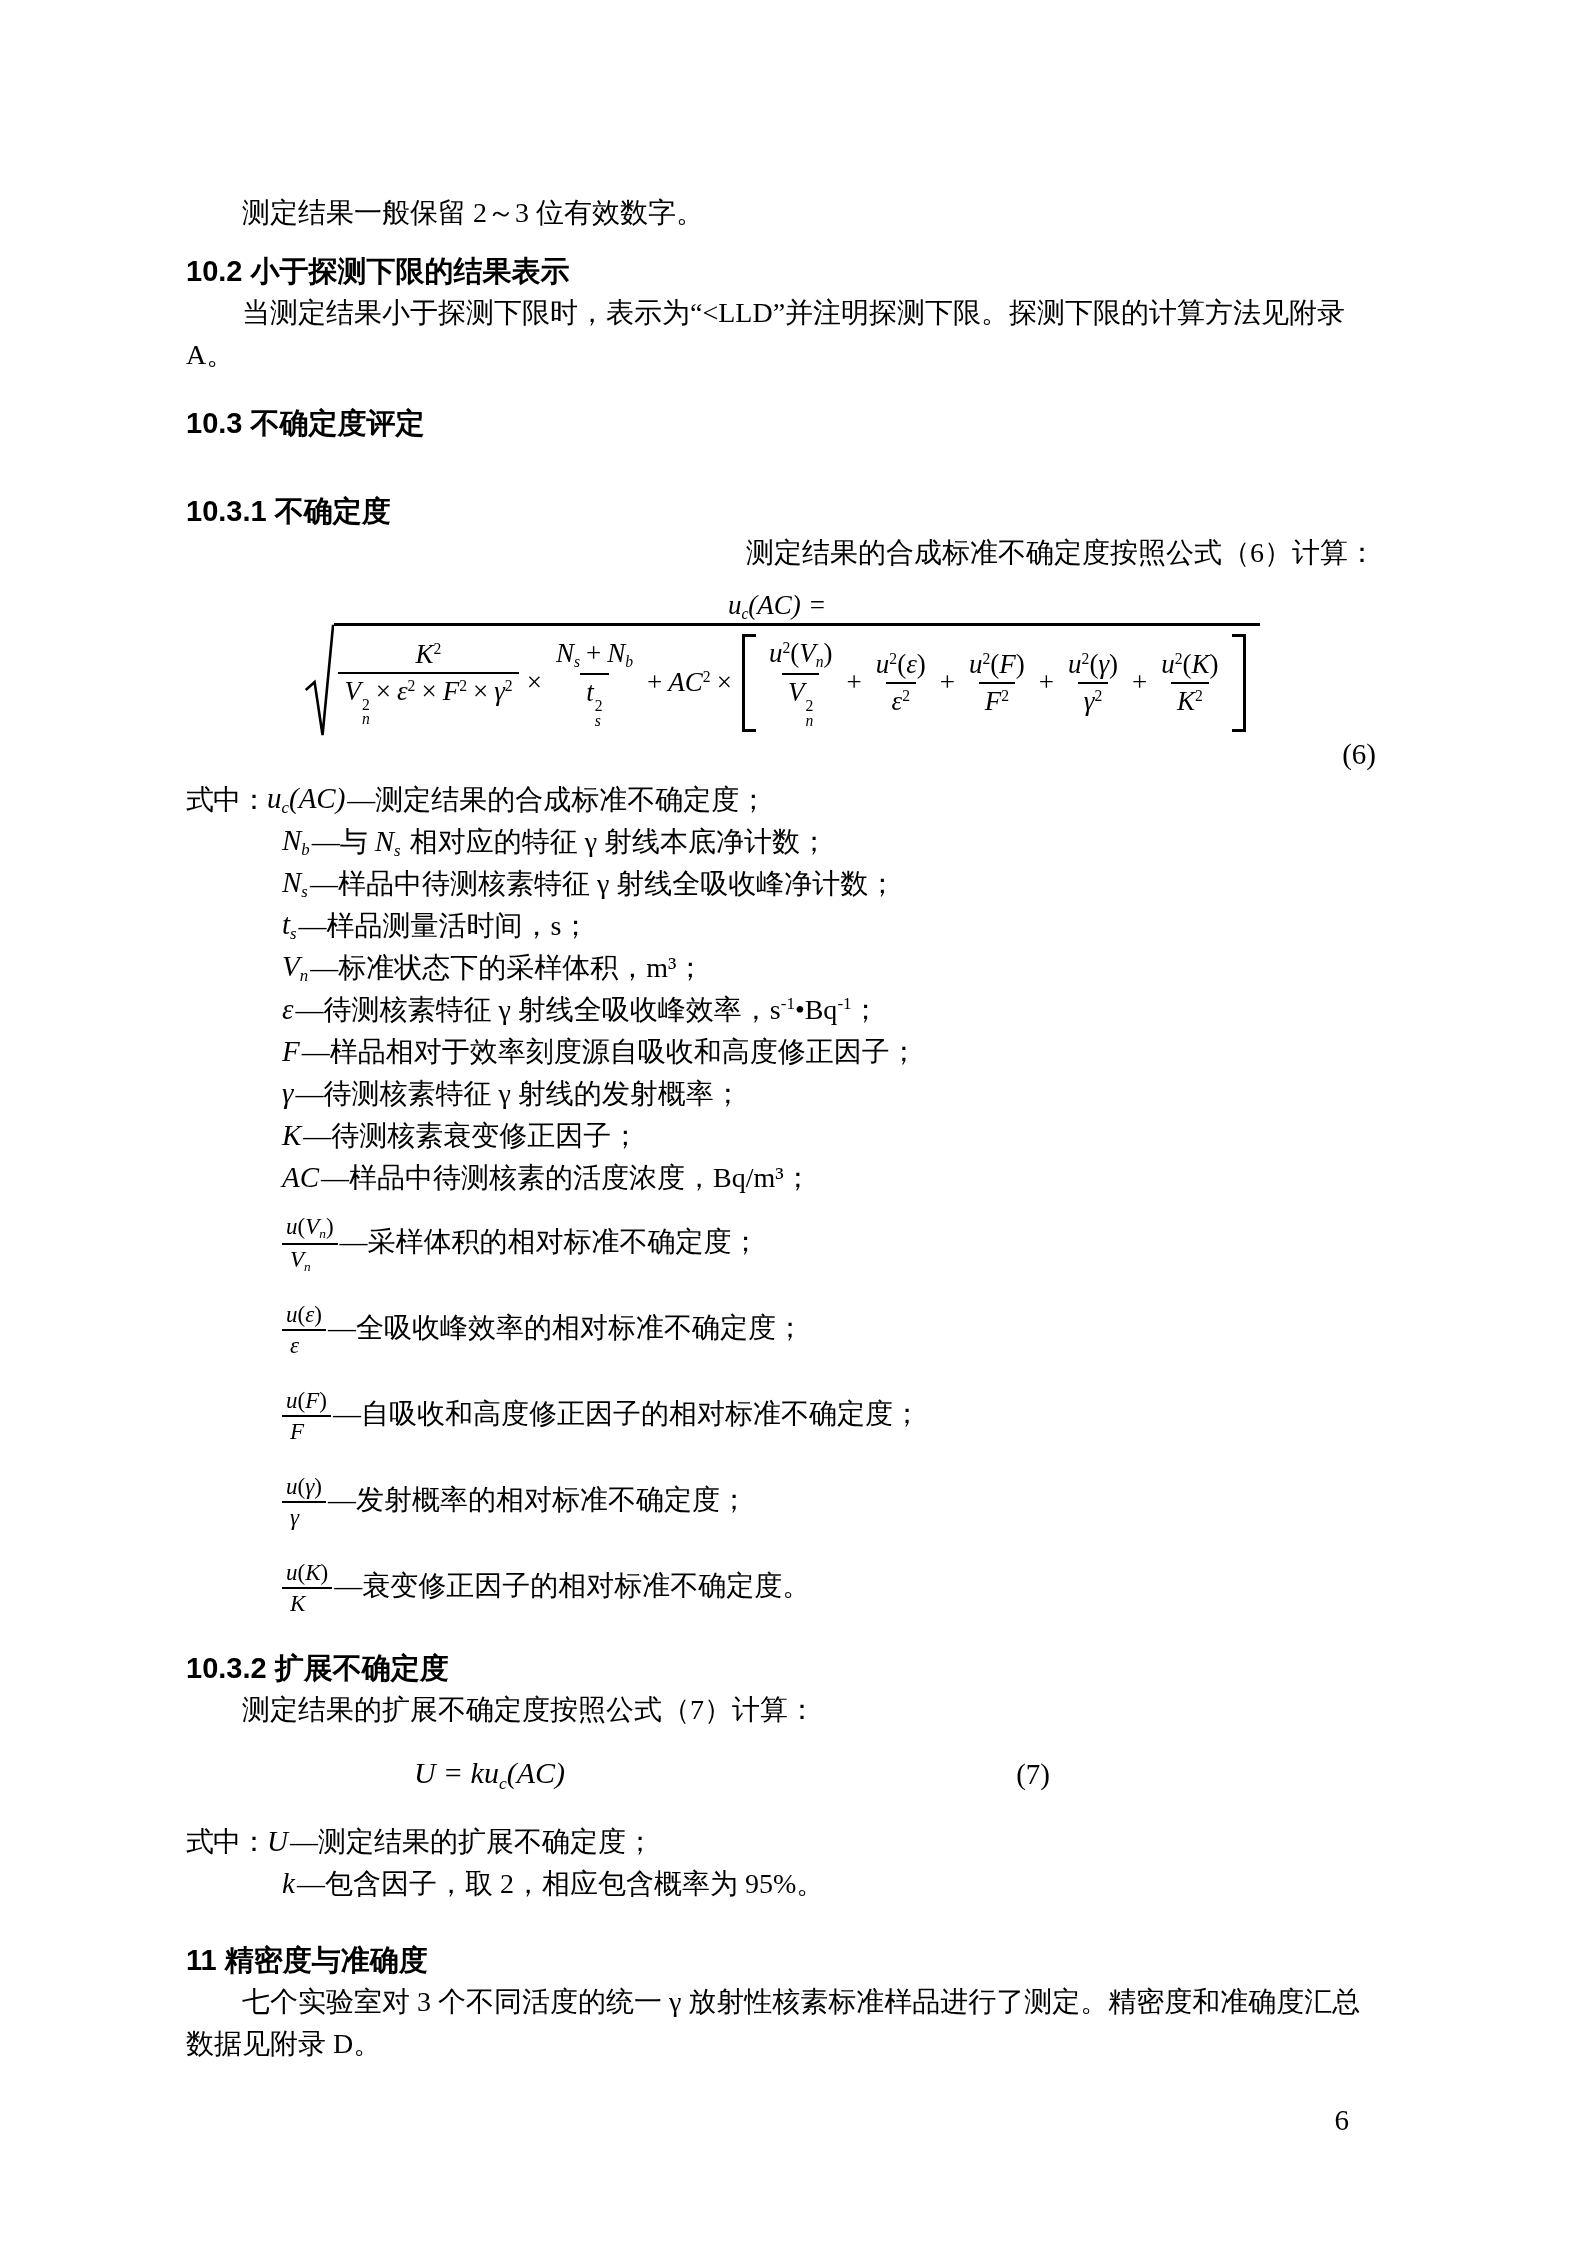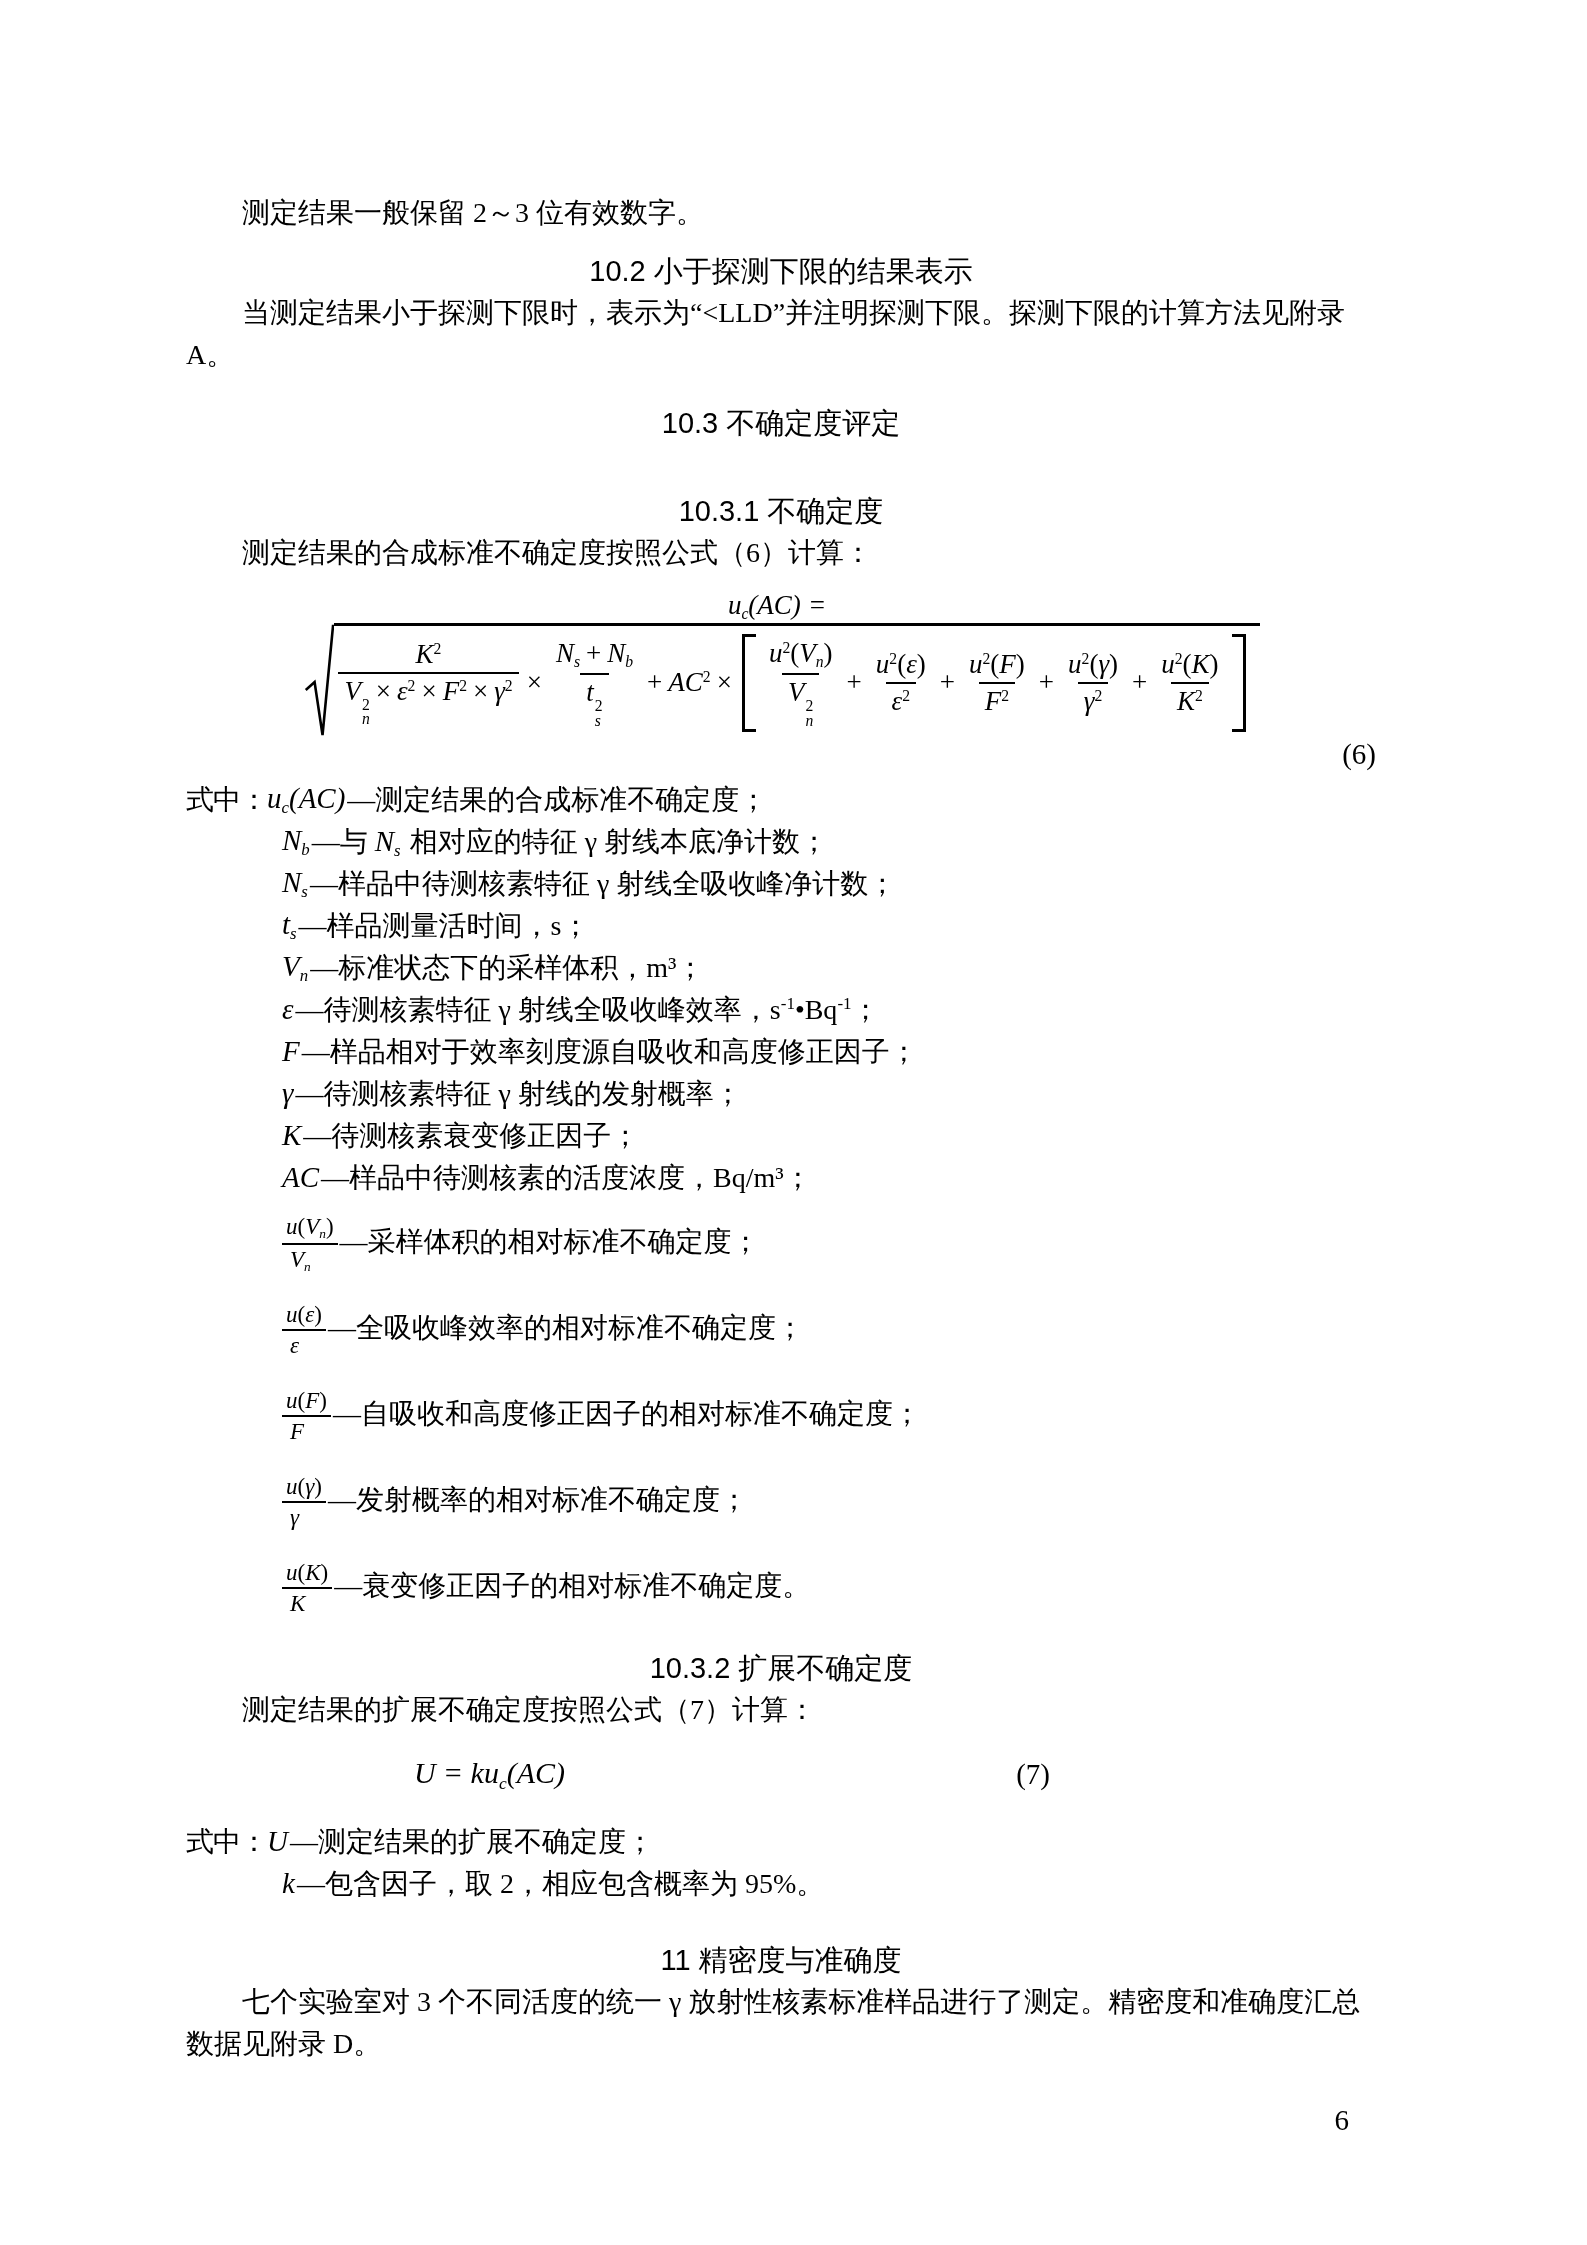--- a/index.html
+++ b/index.html
@@ -12,28 +12,28 @@
     color:#000;
     font-family:"Liberation Serif","DejaVu Serif",serif;
     font-size:28px;
     overflow:hidden;
   }
   
   p.body { margin:0; line-height:42px; }
   .indent { text-indent:56px; }
   .hd {
     font-family:"Liberation Sans","DejaVu Sans",sans-serif;
-    font-weight:400;
-    font-size:29px; line-height:42px;text-align:center;
+    font-weight:700;
+    font-size:29px; line-height:42px;
   }
   .hd102 { margin-top:16px; }
   .hd103 { margin-top:26px; }
   .hd1031 { margin-top:46px; }
   .para2 { margin-top:24px; }
-  .para3 { margin-top:26px; }
+  .para3 { margin-top:26px;text-align:right; }
   .hd1032 { margin-top:18px; }
   .para4 { margin-top:26px; }
   .hd11 { margin-top:34px; }
   .para5 { margin-top:36px; line-height:49px; }
   
   i { font-style:italic; }
   .pr, .opx, .sp, .st { font-style:normal; }
   .sp  { font-size:0.58em; vertical-align:0.55em; }
   .sb2 { font-size:0.58em; vertical-align:-0.32em; font-style:italic; }
   .ss  { display:inline-flex; flex-direction:column; align-items:flex-start;

